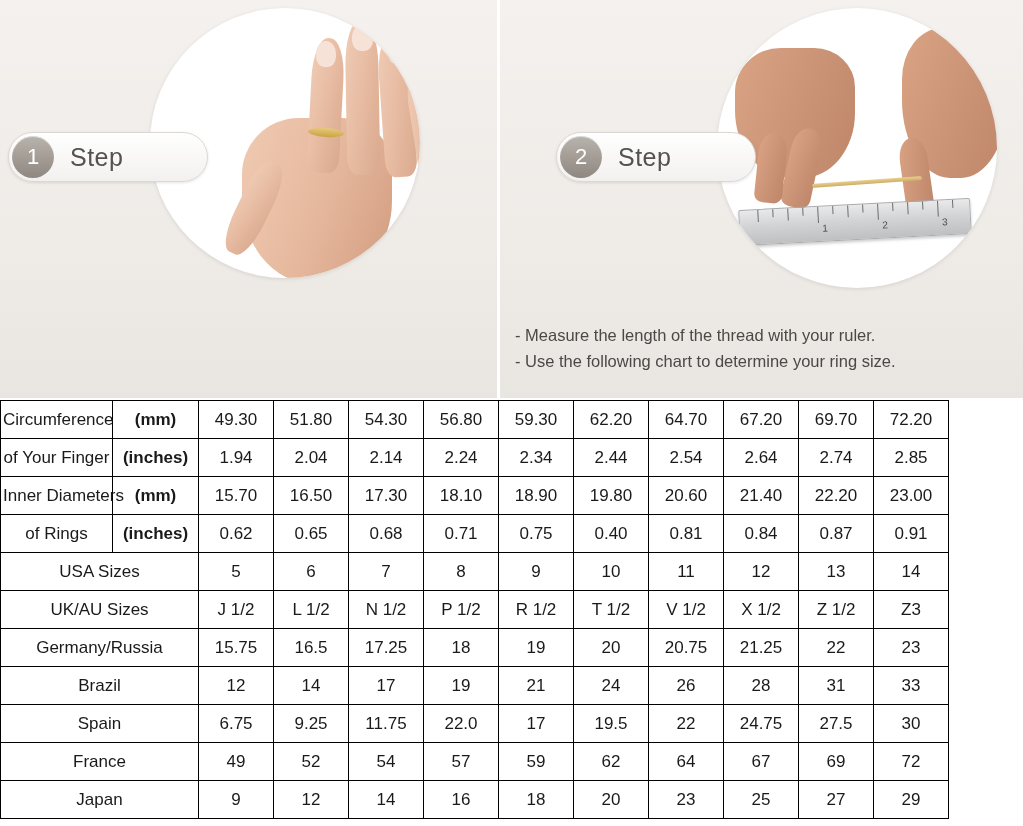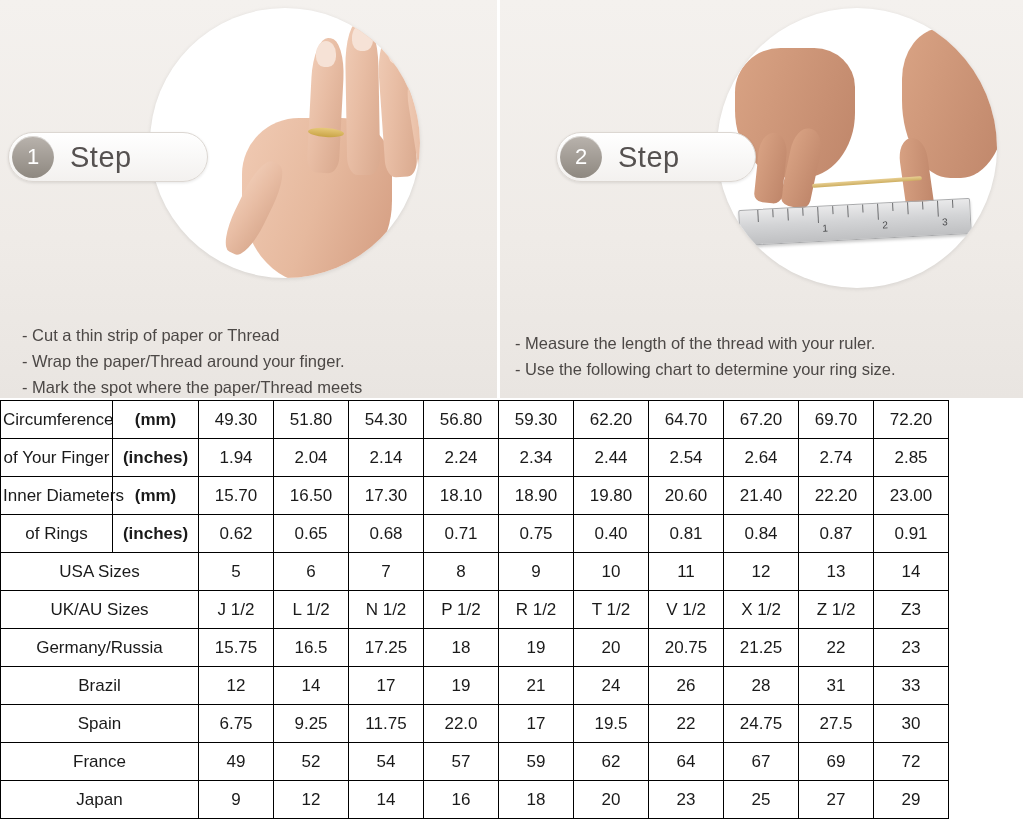--- a/index.html
+++ b/index.html
@@ -123,34 +123,34 @@
     margin-left: 3px;
     border-radius: 50%;
     background: linear-gradient(180deg, #b9b3ad 0%, #8e8880 100%);
     color: #ffffff;
     font-size: 22px;
     display: flex; align-items: center; justify-content: center;
     box-shadow: inset 0 1px 0 rgba(255,255,255,0.5);
   }
   .step-word {
     margin-left: 16px;
-    font-size: 29px;
+    font-size: 25px;
     color: #555150;
     letter-spacing: 0.5px;
   }
 
   
   .instructions {
     position: absolute;
     font-size: 16.5px;
     color: #4c4846;
     line-height: 26px;
   }
   .ins-left  { left: 22px;  top: 322px; }
-  .ins-right { left: 515px; top: 330px; }
+  .ins-right { left: 515px; top: 322px; }
   .instructions div { white-space: nowrap; }
 
   
   .table-wrap {
     position: absolute;
     left: 0;
     top: 400px;
     width: 1023px;
   }
   table.size-chart {
@@ -212,25 +212,20 @@
 
         <div class="finger" style="left:88px; top:150px; width:32px; height:100px; transform:rotate(26deg); border-radius:40%;"></div>
       </div>
     </div>
 
     <div class="step-badge badge-left">
       <div class="step-num">1</div>
       <div class="step-word">Step</div>
     </div>
 
-    <div class="instructions ins-left">
-      <div>-  Cut a thin strip of paper or Thread</div>
-      <div>-  Wrap the paper/Thread around your finger.</div>
-      <div>-  Mark the spot where the paper/Thread meets</div>
-    </div>
   </div>
 
   <div class="panel-divider"></div>
 
   <div class="step-panel panel-right">
 
     <div class="photo-circle circle-right" style="left:217px;">
       <div class="hand-wrap">
 
         <div class="palm" style="left:18px; top:40px; width:120px; height:130px; background:linear-gradient(110deg,#d9a384,#bf866a);"></div>

